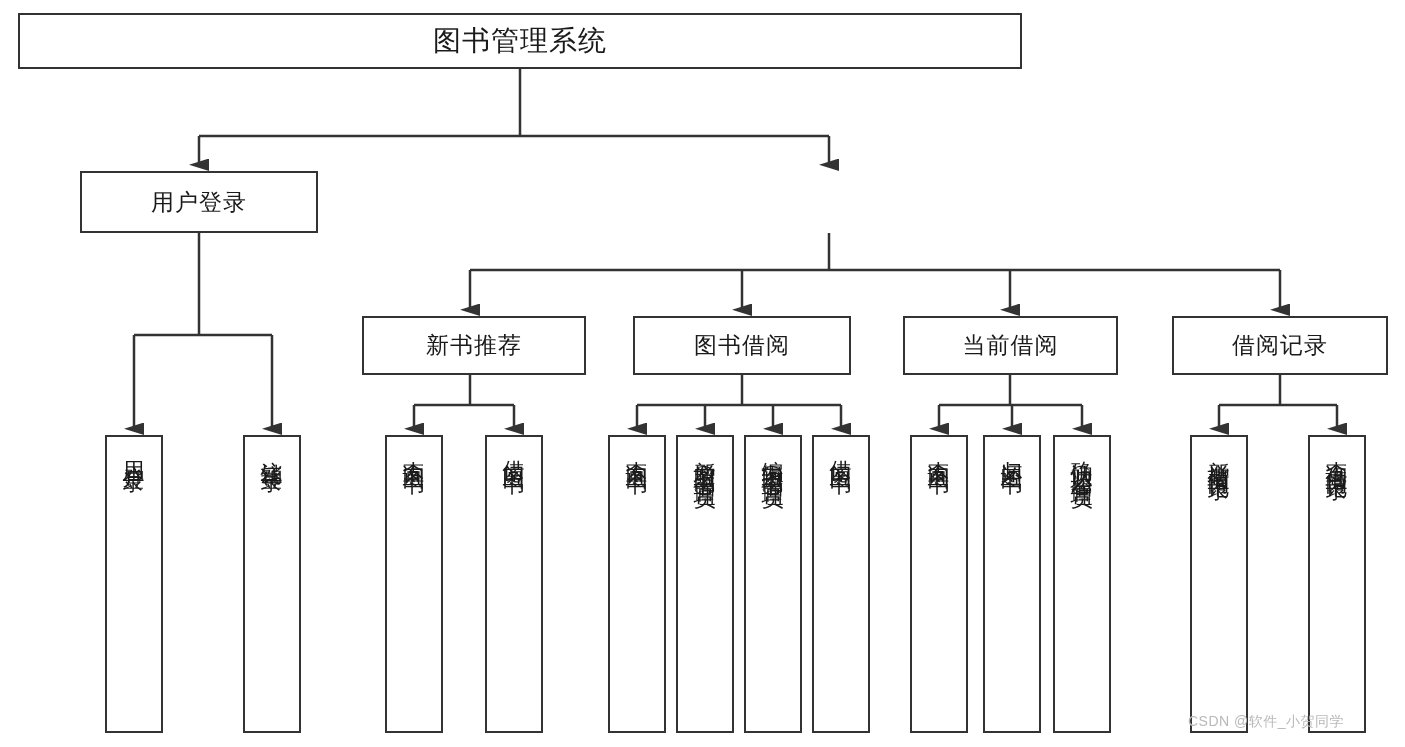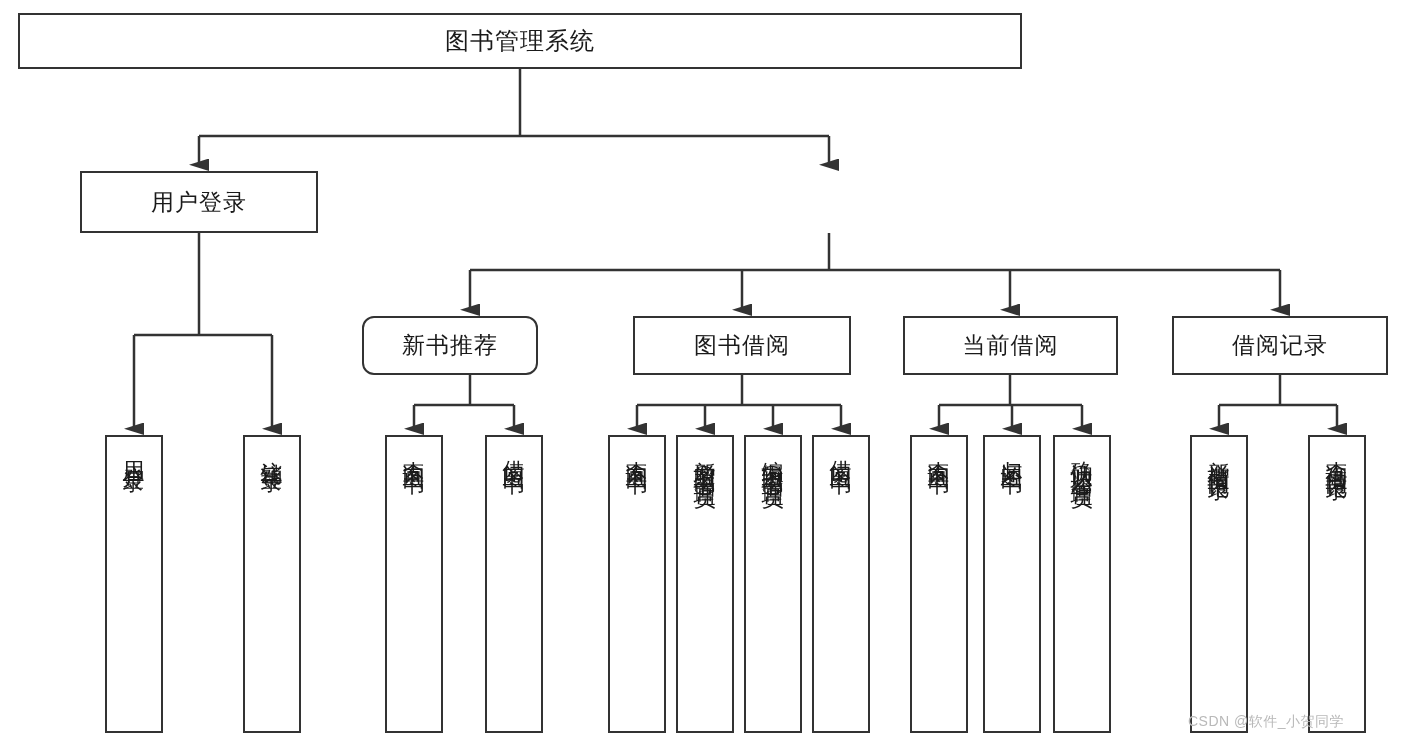--- a/index.html
+++ b/index.html
@@ -37,21 +37,21 @@
     display: flex;
     align-items: center;
     justify-content: center;
     color: #1a1a1a;
   }
   .node.horiz {
     font-size: 23px;
     letter-spacing: 1px;
   }
   .node.root {
-    font-size: 24px;
+    font-size: 28px;
     justify-content: center;
   }
   .node.leaf {
     font-size: 22px;
     align-items: flex-start;
     justify-content: center;
     padding-top: 6px;
   }
   .leaf-text {
     writing-mode: vertical-rl;
@@ -131,21 +131,21 @@
   </svg>
 
   <div class="node horiz root" style="left: 18px; top: 13px; width: 1004px; height: 56px;">
     <span class="node-label">图书管理系统</span>
   </div>
 
   <div class="node horiz" style="left: 80px; top: 171px; width: 238px; height: 62px;">
     <span class="node-label">用户登录</span>
   </div>
 
-  <div class="node horiz" style="left: 362px; top: 316px; width: 176px; height: 59px; border-radius: 12px;">
+  <div class="node horiz" style="left: 362px; top: 316px; width: 224px; height: 59px;">
     <span class="node-label">新书推荐</span>
   </div>
   <div class="node horiz" style="left: 903px; top: 316px; width: 215px; height: 59px;">
     <span class="node-label">当前借阅</span>
   </div>
   <div class="node horiz" style="left: 633px; top: 316px; width: 218px; height: 59px;">
     <span class="node-label">图书借阅</span>
   </div>
   <div class="node horiz" style="left: 1172px; top: 316px; width: 216px; height: 59px;">
     <span class="node-label">借阅记录</span>

